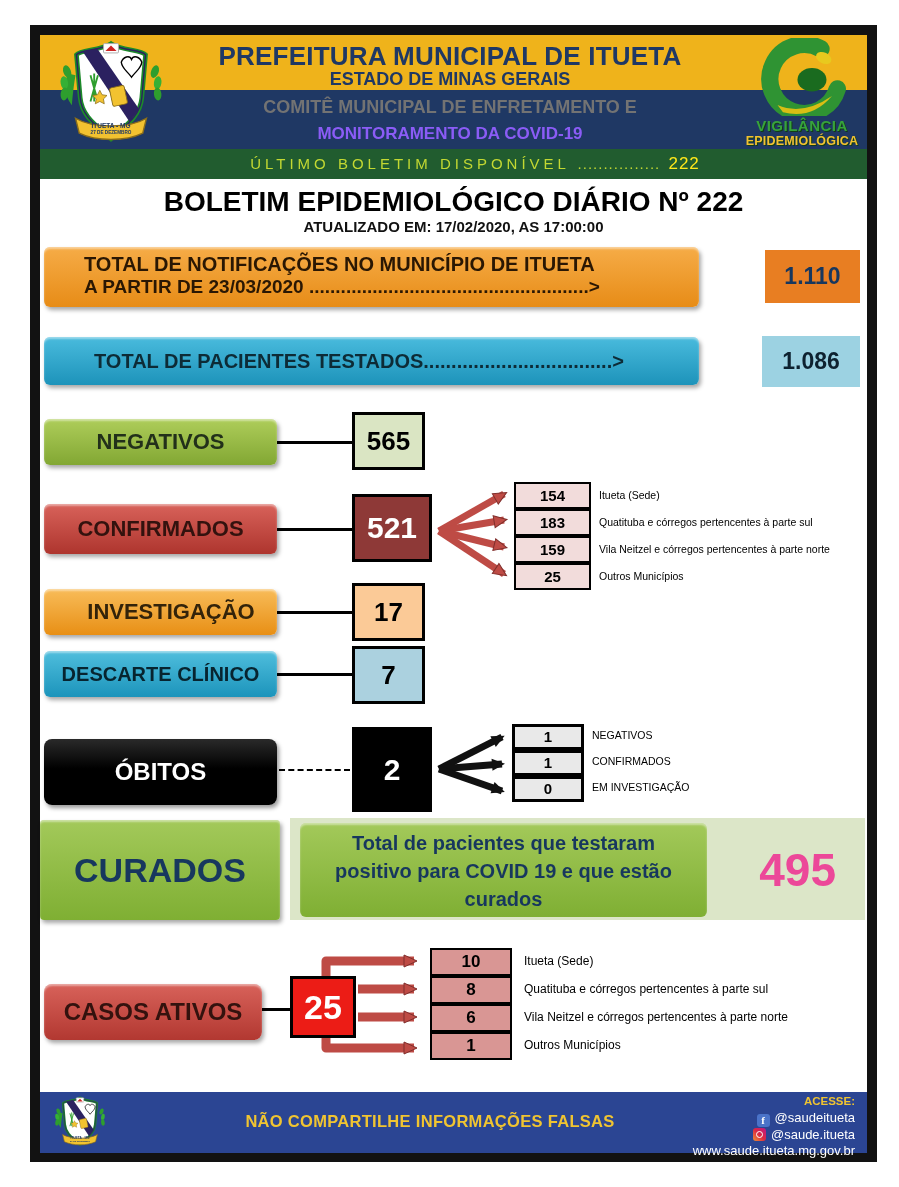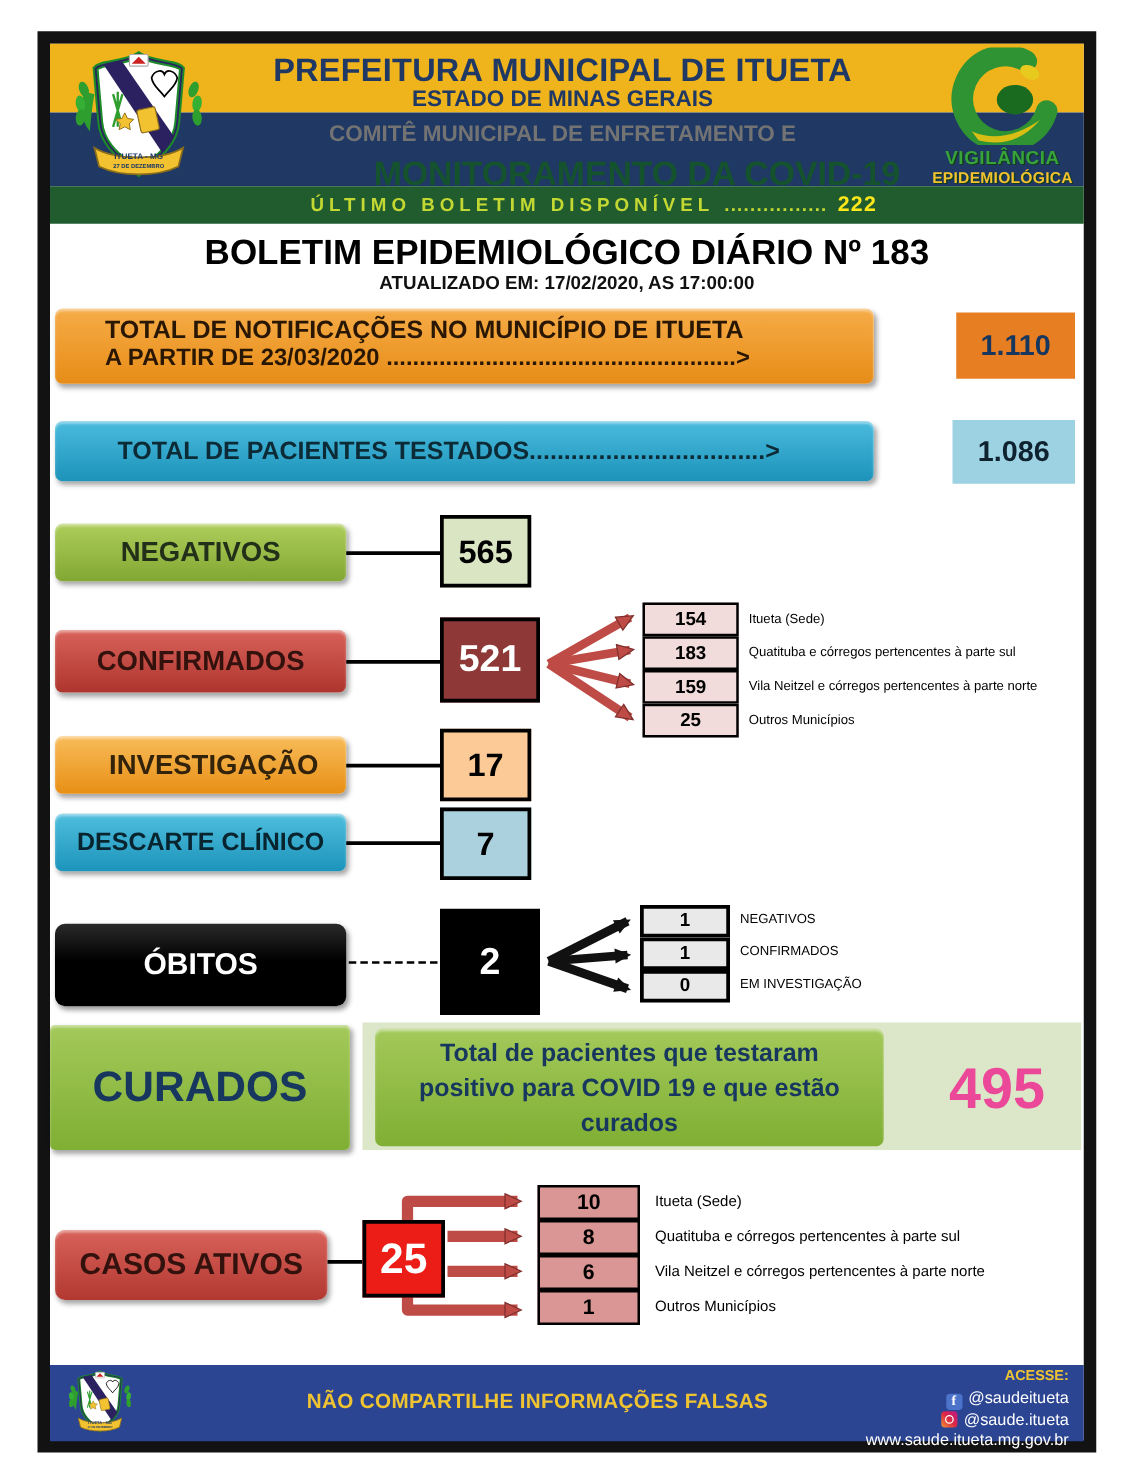--- a/index.html
+++ b/index.html
@@ -12,23 +12,23 @@
   #frame { left:30px; top:25px; width:847px; height:1137px; border:10px solid #121212; background:#fff; }
 
   
   #band-yellow { left:40px; top:35px; width:827px; height:55px; background:#EFB31B; }
   #band-navy   { left:40px; top:90px; width:827px; height:59px; background:#1F3864; }
   #band-green  { left:40px; top:149px; width:827px; height:30px; background:#215C2F; }
 
   #hdr-title1 { left:185px; top:41px; width:530px; text-align:center; font-size:26px; font-weight:bold; color:#1F3864; letter-spacing:.2px; }
   #hdr-title2 { left:185px; top:69px; width:530px; text-align:center; font-size:18px; font-weight:bold; color:#1F3864; }
   #committee1 { left:180px; top:97px;  width:540px; text-align:center; font-size:18px; font-weight:bold; color:#737373; }
-  #committee2 { left:180px; top:124px; width:540px; text-align:right; font-size:27px; font-weight:bold; color:#14532d; }
-
-  #lastbul { left:40px; top:149px; width:792px; height:30px; line-height:30px; text-align:center; padding-left:78px; color:#C3D832; font-size:15px; font-weight:bold; letter-spacing:4px; white-space:nowrap; }
+  #committee2 { left:180px; top:124px; width:540px; text-align:center; font-size:17px; font-weight:bold; color:#8b5cf6; }
+
+  #lastbul { left:40px; top:149px; width:792px; height:30px; line-height:30px; text-align:center; padding-left:78px; color:#C3D832; font-size:15px; font-weight:normal; letter-spacing:4px; white-space:nowrap; }
   #lastbul .dots { letter-spacing:1px; color:#C3D832; }
   #lastbul .num { color:#FFE81A; font-size:17px; letter-spacing:1px; }
 
   #crest-header { left:52px; top:38px; width:118px; height:112px; }
   #vigilancia { left:738px; top:38px; width:128px; height:112px; text-align:center; }
   #vig-text1 { margin-top:-3px; font-size:15px; font-weight:bold; color:#37A33B; text-shadow:1px 1px 0 #123d16; letter-spacing:.5px; }
   #vig-text2 { font-size:12.5px; font-weight:bold; color:#F2C230; text-shadow:1px 1px 0 #123d16; letter-spacing:.2px; }
 
   
   #main-title { left:40px; top:186px; width:827px; text-align:center; font-size:28px; font-weight:bold; color:#000; }
@@ -179,21 +179,21 @@
     <svg width="100" height="78" viewBox="0 0 110 86">
       <path d="M76 12 A38 38 0 1 0 94 56" fill="none" stroke="#2F9333" stroke-width="19" stroke-linecap="round"></path>
       <ellipse cx="66" cy="46" rx="16" ry="13" fill="#1A6B1F"></ellipse>
       <ellipse cx="79" cy="22" rx="9" ry="6" fill="#E8C91E" transform="rotate(25 79 22)"></ellipse>
       <path d="M28 74 Q56 86 88 64 Q66 90 34 82 Z" fill="#D8BE14"></path>
     </svg>
     <div id="vig-text1">VIGILÂNCIA</div>
     <div id="vig-text2">EPIDEMIOLÓGICA</div>
   </div>
 
-  <div class="abs" id="main-title">BOLETIM EPIDEMIOLÓGICO DIÁRIO Nº 183</div>
+  <div class="abs" id="main-title">BOLETIM EPIDEMIOLÓGICO DIÁRIO Nº 222</div>
   <div class="abs" id="main-sub">ATUALIZADO EM: 17/02/2020, AS 17:00:00</div>
 
   <div class="abs bar" id="notif-bar">
     <div id="notif-line1">TOTAL DE NOTIFICAÇÕES NO MUNICÍPIO DE ITUETA</div>
     <div id="notif-line2">A PARTIR DE 23/03/2020 .....................................................&gt;</div>
   </div>
   <div class="abs" id="notif-val">1.110</div>
 
   <div class="abs bar" id="tested-bar">TOTAL DE PACIENTES TESTADOS..................................&gt;</div>
   <div class="abs" id="tested-val">1.086</div>

